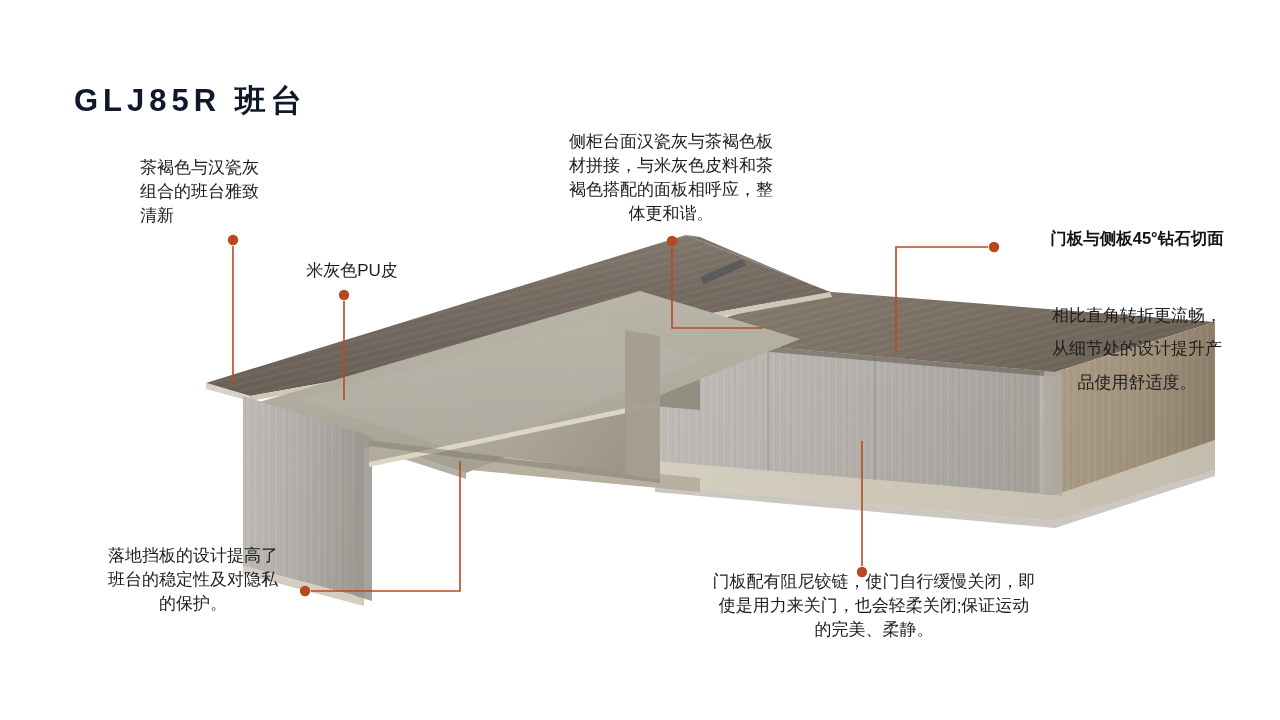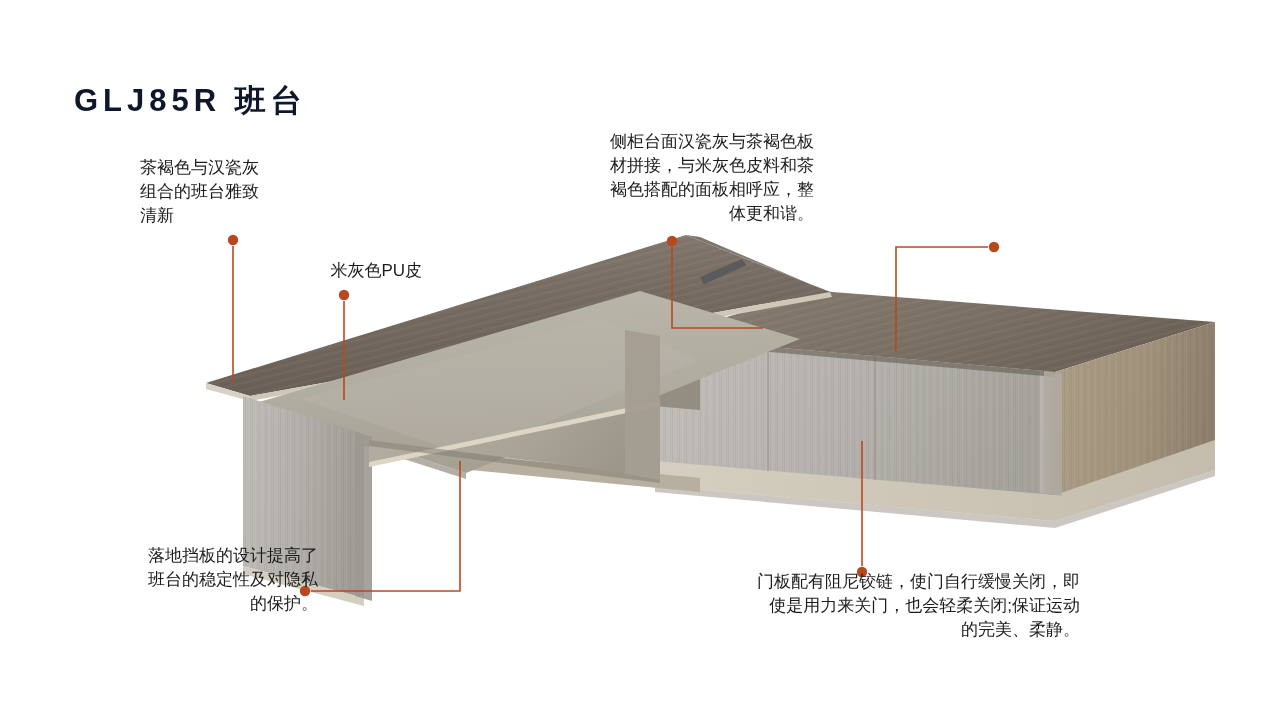--- a/index.html
+++ b/index.html
@@ -37,21 +37,21 @@
 
   
   .anno {
     position: absolute;
     font-size: 17px;
     line-height: 1.42;
     color: #1c1c1c;
     white-space: pre-wrap;
   }
   .anno.center { text-align: left; }
-  .anno.left   { text-align: right; }
+  .anno.left   { text-align: center; }
   .anno-head {
     font-weight: 700;
     font-size: 16.5px;
     line-height: 1.5;
     color: #121212;
   }
   .anno-body-loose {
     font-size: 17px;
     line-height: 1.95;
   }
@@ -240,20 +240,26 @@
 组合的班台雅致
 清新</div>
 
   <div class="anno left" id="anno-pu">米灰色PU皮</div>
 
   <div class="anno left" id="anno-top-center">侧柜台面汉瓷灰与茶褐色板
 材拼接，与米灰色皮料和茶
 褐色搭配的面板相呼应，整
 体更和谐。</div>
 
+  <div class="anno left" id="anno-right">
+    <div class="anno-head">门板与侧板45°钻石切面</div>
+    <div class="anno-body-loose">相比直角转折更流畅，
+从细节处的设计提升产
+品使用舒适度。</div>
+  </div>
 
   <div class="anno left" id="anno-bottom-right">门板配有阻尼铰链，使门自行缓慢关闭，即
 使是用力来关门，也会轻柔关闭;保证运动
 的完美、柔静。</div>
 
   <div class="anno left" id="anno-bottom-left">落地挡板的设计提高了
 班台的稳定性及对隐私
 的保护。</div>
 
 </div>

